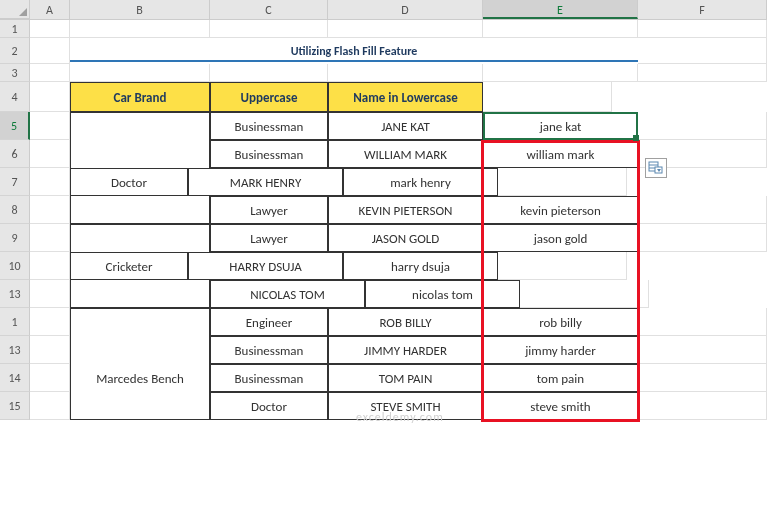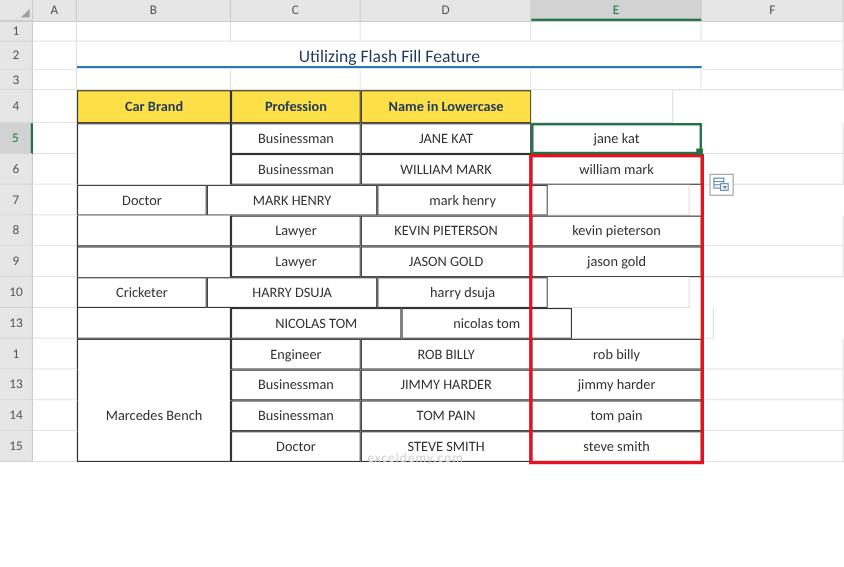--- a/index.html
+++ b/index.html
@@ -87,22 +87,22 @@
 .wD { width: 155px; }
 .wE { width: 155px; }
 .wF { width: 129px; }
 .h1 { height: 18px; }
 .hTitle { height: 26px; }
 .h3 { height: 18px; }
 .hHdr { height: 30px; }
 .hData { height: 28px; }
 
 .title-text {
-  font-weight: normal;
-  font-size: 16px;
+  font-weight: bold;
+  font-size: 12px;
   color: #1f3a5f;
   white-space: nowrap;
 }
 .title-underline {
   position: absolute;
   left: 0; right: 0; bottom: 2px;
   border-bottom: 2px solid #2e75b6;
 }
 
 .hdrcell {
@@ -201,21 +201,21 @@
     <div class="cell wC h3"></div>
     <div class="cell wD h3"></div>
     <div class="cell wE h3"></div>
     <div class="cell wF h3"></div>
   </div>
 
   <div class="row hHdr">
     <div class="rowheader hHdr">4</div>
     <div class="cell wA hHdr"></div>
     <div class="cell hdrcell wB hHdr">Car Brand</div>
-    <div class="cell hdrcell wC hHdr">Profession</div>
+    <div class="cell hdrcell wC hHdr">Uppercase</div>
     <div class="cell hdrcell wE hHdr">Name in Lowercase</div>
     <div class="cell wF hHdr"></div>
   </div>
 
   <div class="row hData">
     <div class="rowheader hData sel">5</div>
     <div class="cell wA hData"></div>
     <div class="cell dcell wB hData nb-bot"></div>
     <div class="cell dcell wC hData">Businessman</div>
     <div class="cell dcell wD hData">JANE KAT</div>
@@ -329,15 +329,15 @@
   <div class="ff-icon" style="left:645px;top:158px">
     <svg width="16" height="14" viewBox="0 0 16 14">
       <rect x="1" y="1" width="9" height="9" fill="#fff" stroke="#5b87b0" stroke-width="1"></rect>
       <line x1="1" y1="4" x2="10" y2="4" stroke="#5b87b0"></line>
       <line x1="1" y1="7" x2="10" y2="7" stroke="#5b87b0"></line>
       <rect x="7" y="6" width="7" height="6" fill="#fff" stroke="#5b87b0"></rect>
       <polygon points="9,8 13,8 11,11" fill="#5b87b0"></polygon>
     </svg>
   </div>
 
-  <div class="watermark" style="left:334px;top:410px">exceldemy.com</div>
+  <div class="watermark" style="left:356px;top:410px">exceldemy.com</div>
 
 </div>
 
 </body></html>

